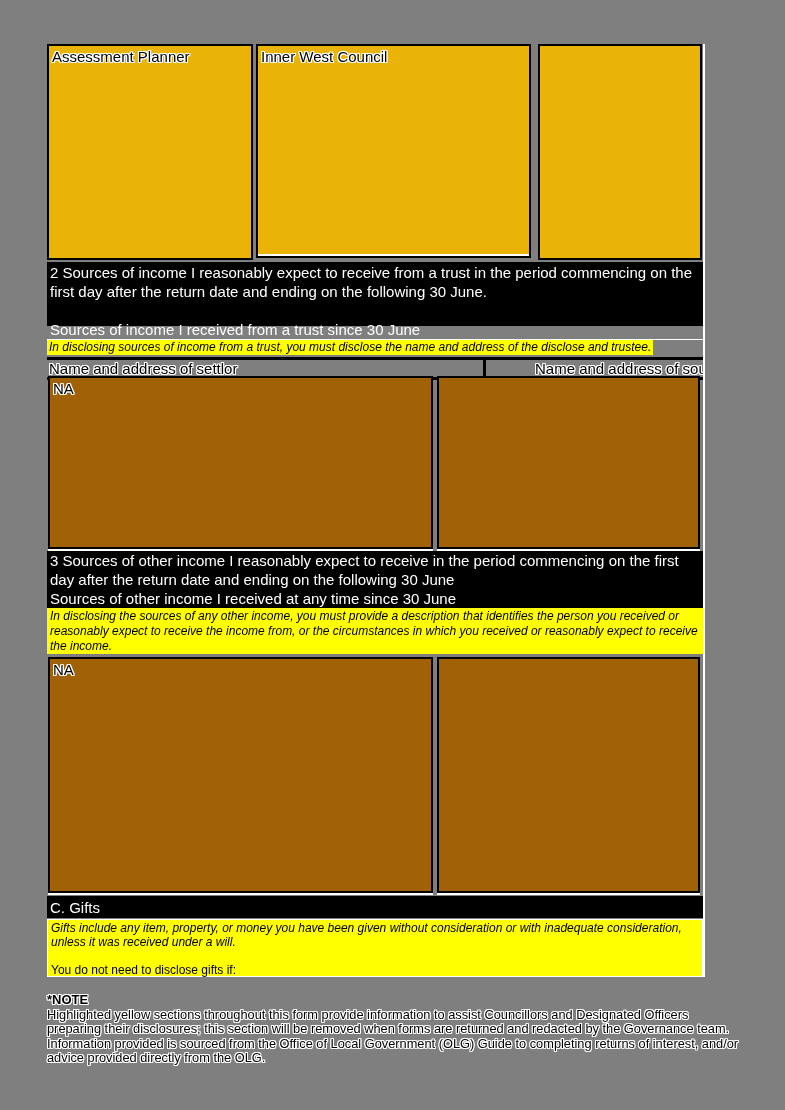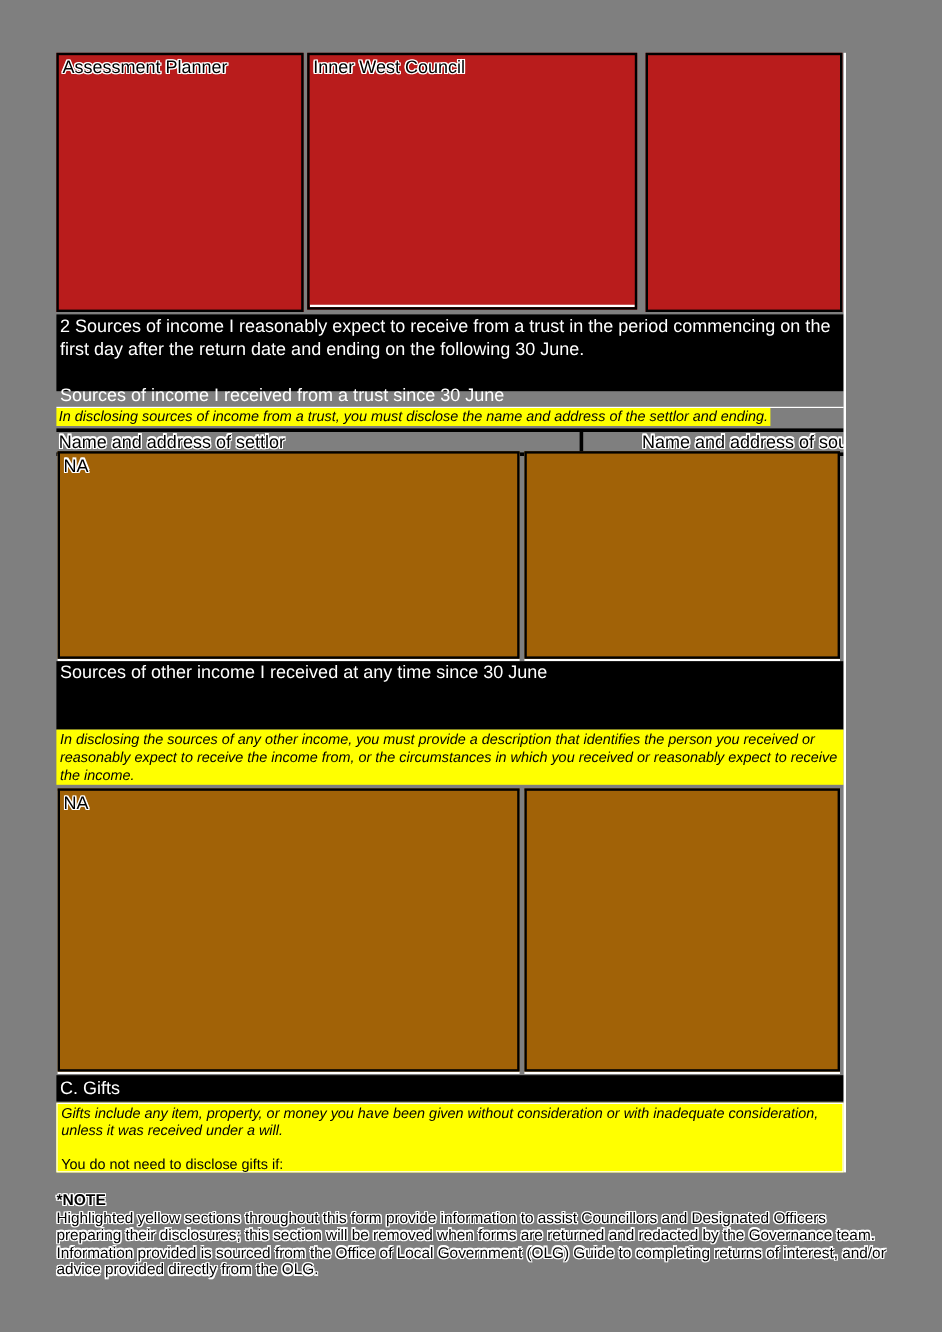--- a/index.html
+++ b/index.html
@@ -16,21 +16,21 @@
   
   .emboss {
     color: #000;
     text-shadow: -1px -1px 0 #fff, 0 -1px 0 #fff, 1px -1px 0 #fff,
                  -1px 0 0 #fff, 1px 0 0 #fff,
                  -1px 1px 0 #fff, 0 1px 0 #fff, 1px 1px 0 #fff;
   }
 
   .cellbox {
     border: 2px solid #000;
-    background: #b91c1c;
+    background: #eab308;
     padding: 2px 3px;
     font-size: 15px;
     line-height: 18px;
   }
   .whiteline { background: #fff; }
 
   .blackbar {
     background: #000;
     color: #fff;
     font-size: 15px;
@@ -97,37 +97,38 @@
     <span></span>
   </div>
 
   <div class="abs blackbar" style="left:0; top:218px; width:656px; height:64px;">
     <div>2 Sources of income I reasonably expect to receive from a trust in the period commencing on the first day after the return date and ending on the following 30 June.</div>
     <div class="blank-line"></div>
     <div>Sources of income I received from a trust since 30 June</div>
   </div>
 
   <div class="abs hl-strip" style="left:0; top:295px; width:656px; height:14px; border-top:1px solid #fff;">
-    <span>In disclosing sources of income from a trust, you must disclose the name and address of the settlor and ending.</span>
+    <span>In disclosing sources of income from a trust, you must disclose the name and address of the disclose and trustee.</span>
   </div>
 
   <div class="abs hdr-row" style="left:0; top:313px; width:656px; height:23px;gap:47px;">
     <div class="hdr-cell emboss" style="width:387px;">Name and address of settlor</div>
     <div class="hdr-div"></div>
     <div class="hdr-cell emboss" style="flex:1;">Name and address of sources</div>
   </div>
 
   <div class="abs entrybox emboss" style="left:1px; top:332px; width:385px; height:173px;">
     <span>NA</span>
   </div>
   <div class="abs entrybox" style="left:390px; top:332px; width:263px; height:173px;">
     <span></span>
   </div>
 
   <div class="abs blackbar" style="left:0; top:507px; width:656px; height:57px; padding-top:0;">
+    <div>3 Sources of other income I reasonably expect to receive in the period commencing on the first day after the return date and ending on the following 30 June</div>
     <div>Sources of other income I received at any time since 30 June</div>
   </div>
 
   <div class="abs yellowbox italic" style="left:0; top:564px; width:656px; height:46px;">
     <span>In disclosing the sources of any other income, you must provide a description that identifies the person you received or reasonably expect to receive the income from, or the circumstances in which you received or reasonably expect to receive the income.</span>
   </div>
 
   <div class="abs entrybox emboss" style="left:1px; top:613px; width:385px; height:236px;">
     <span>NA</span>
   </div>

